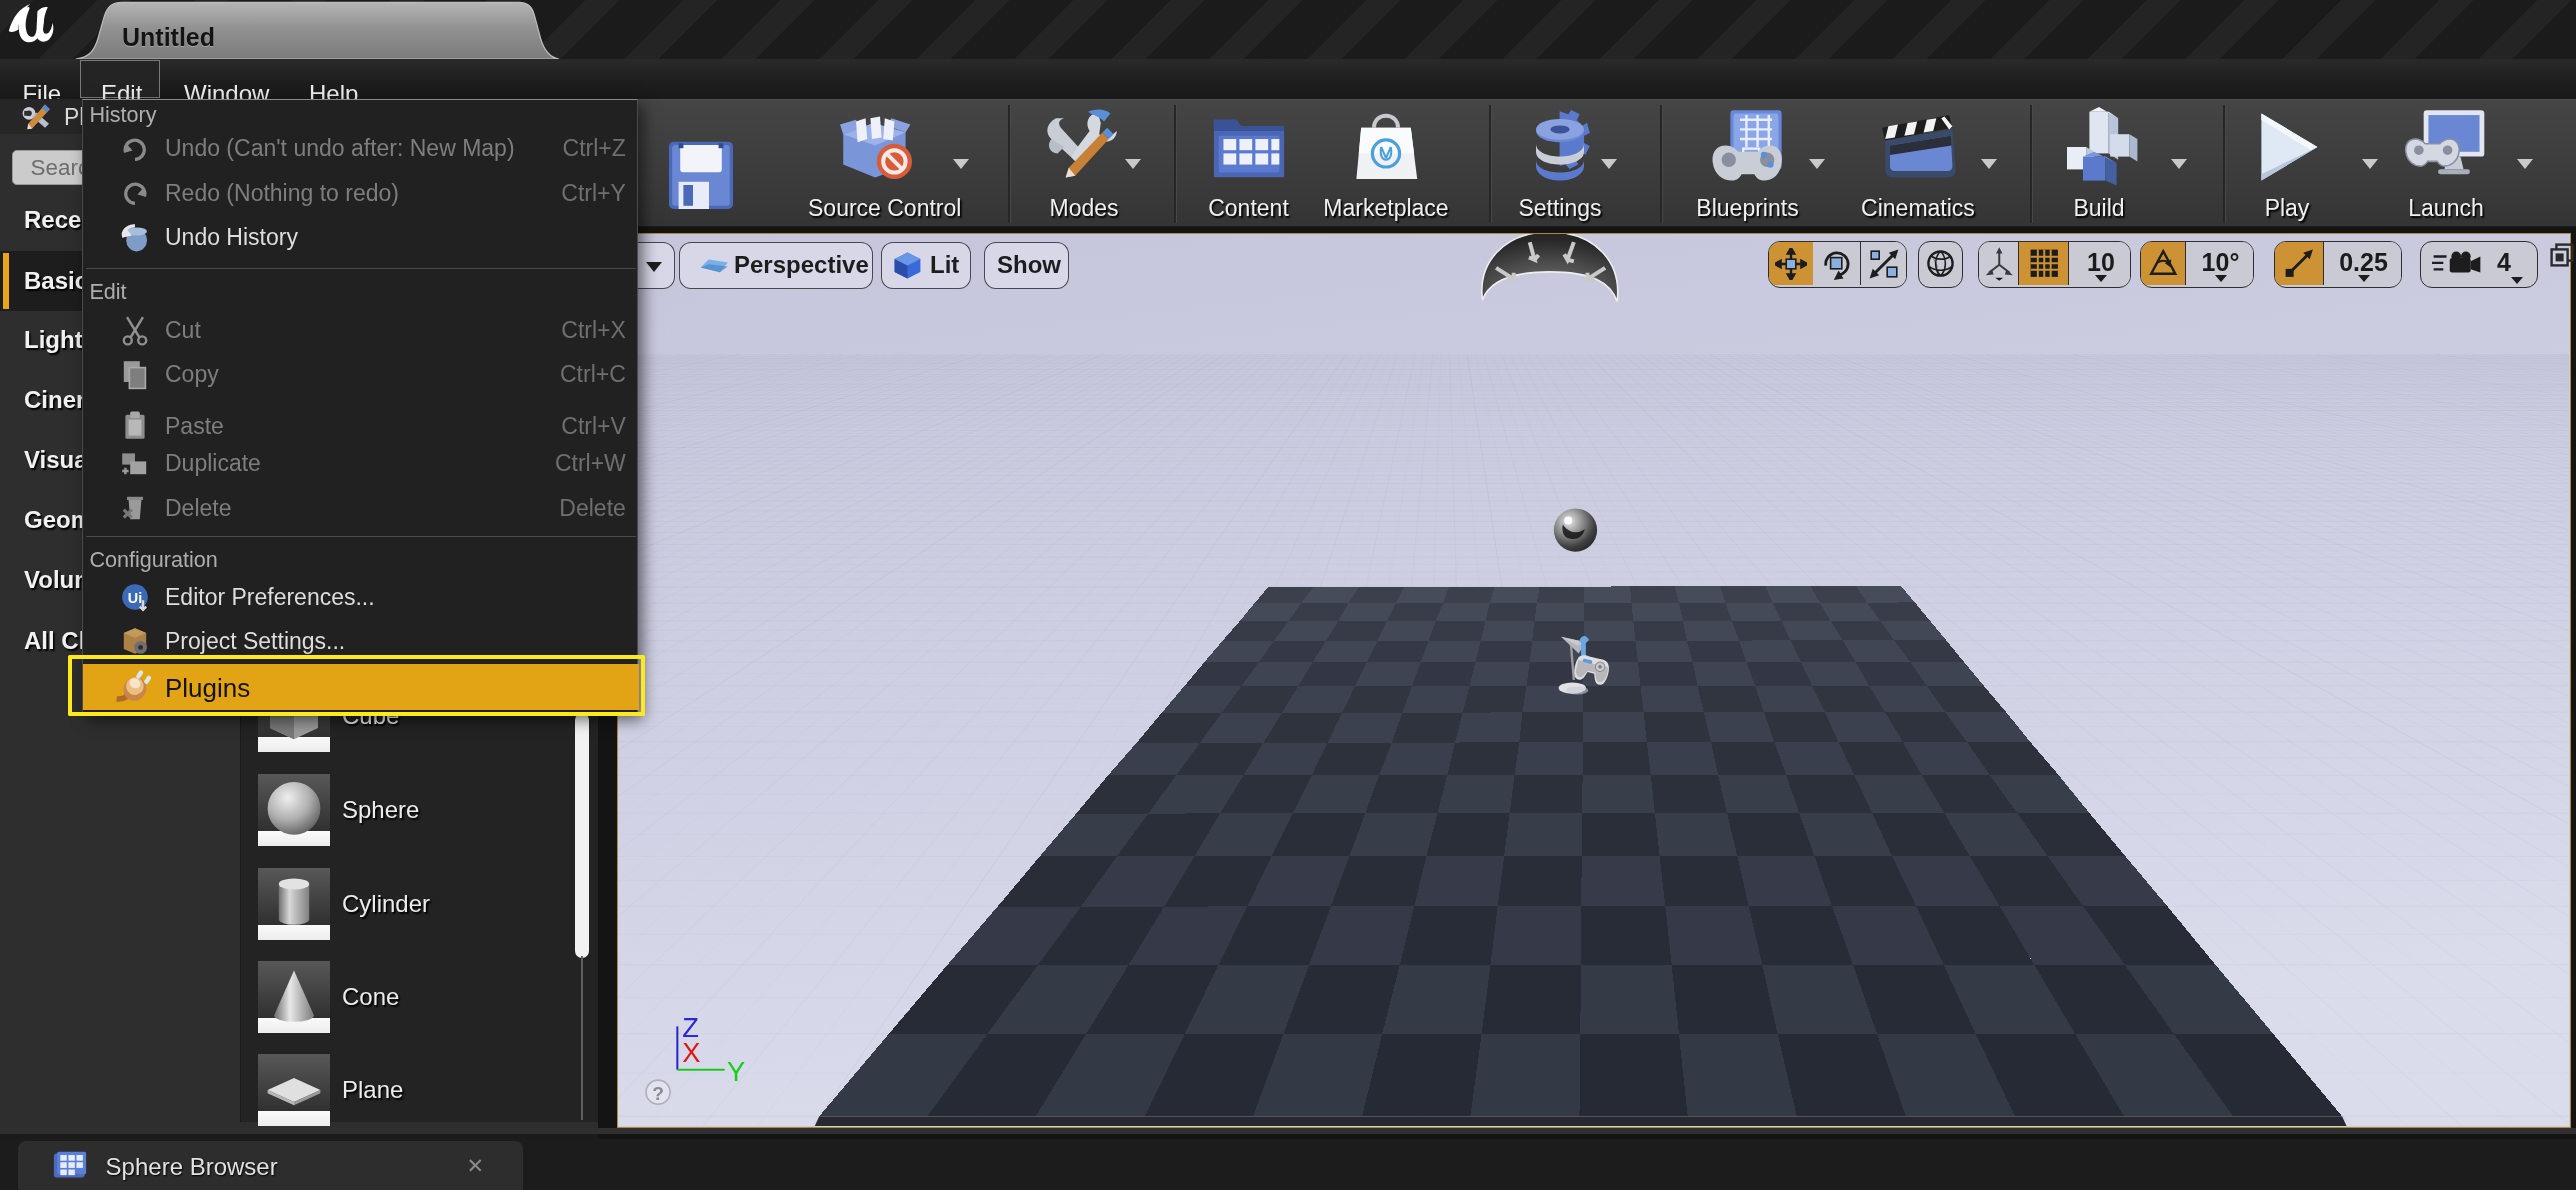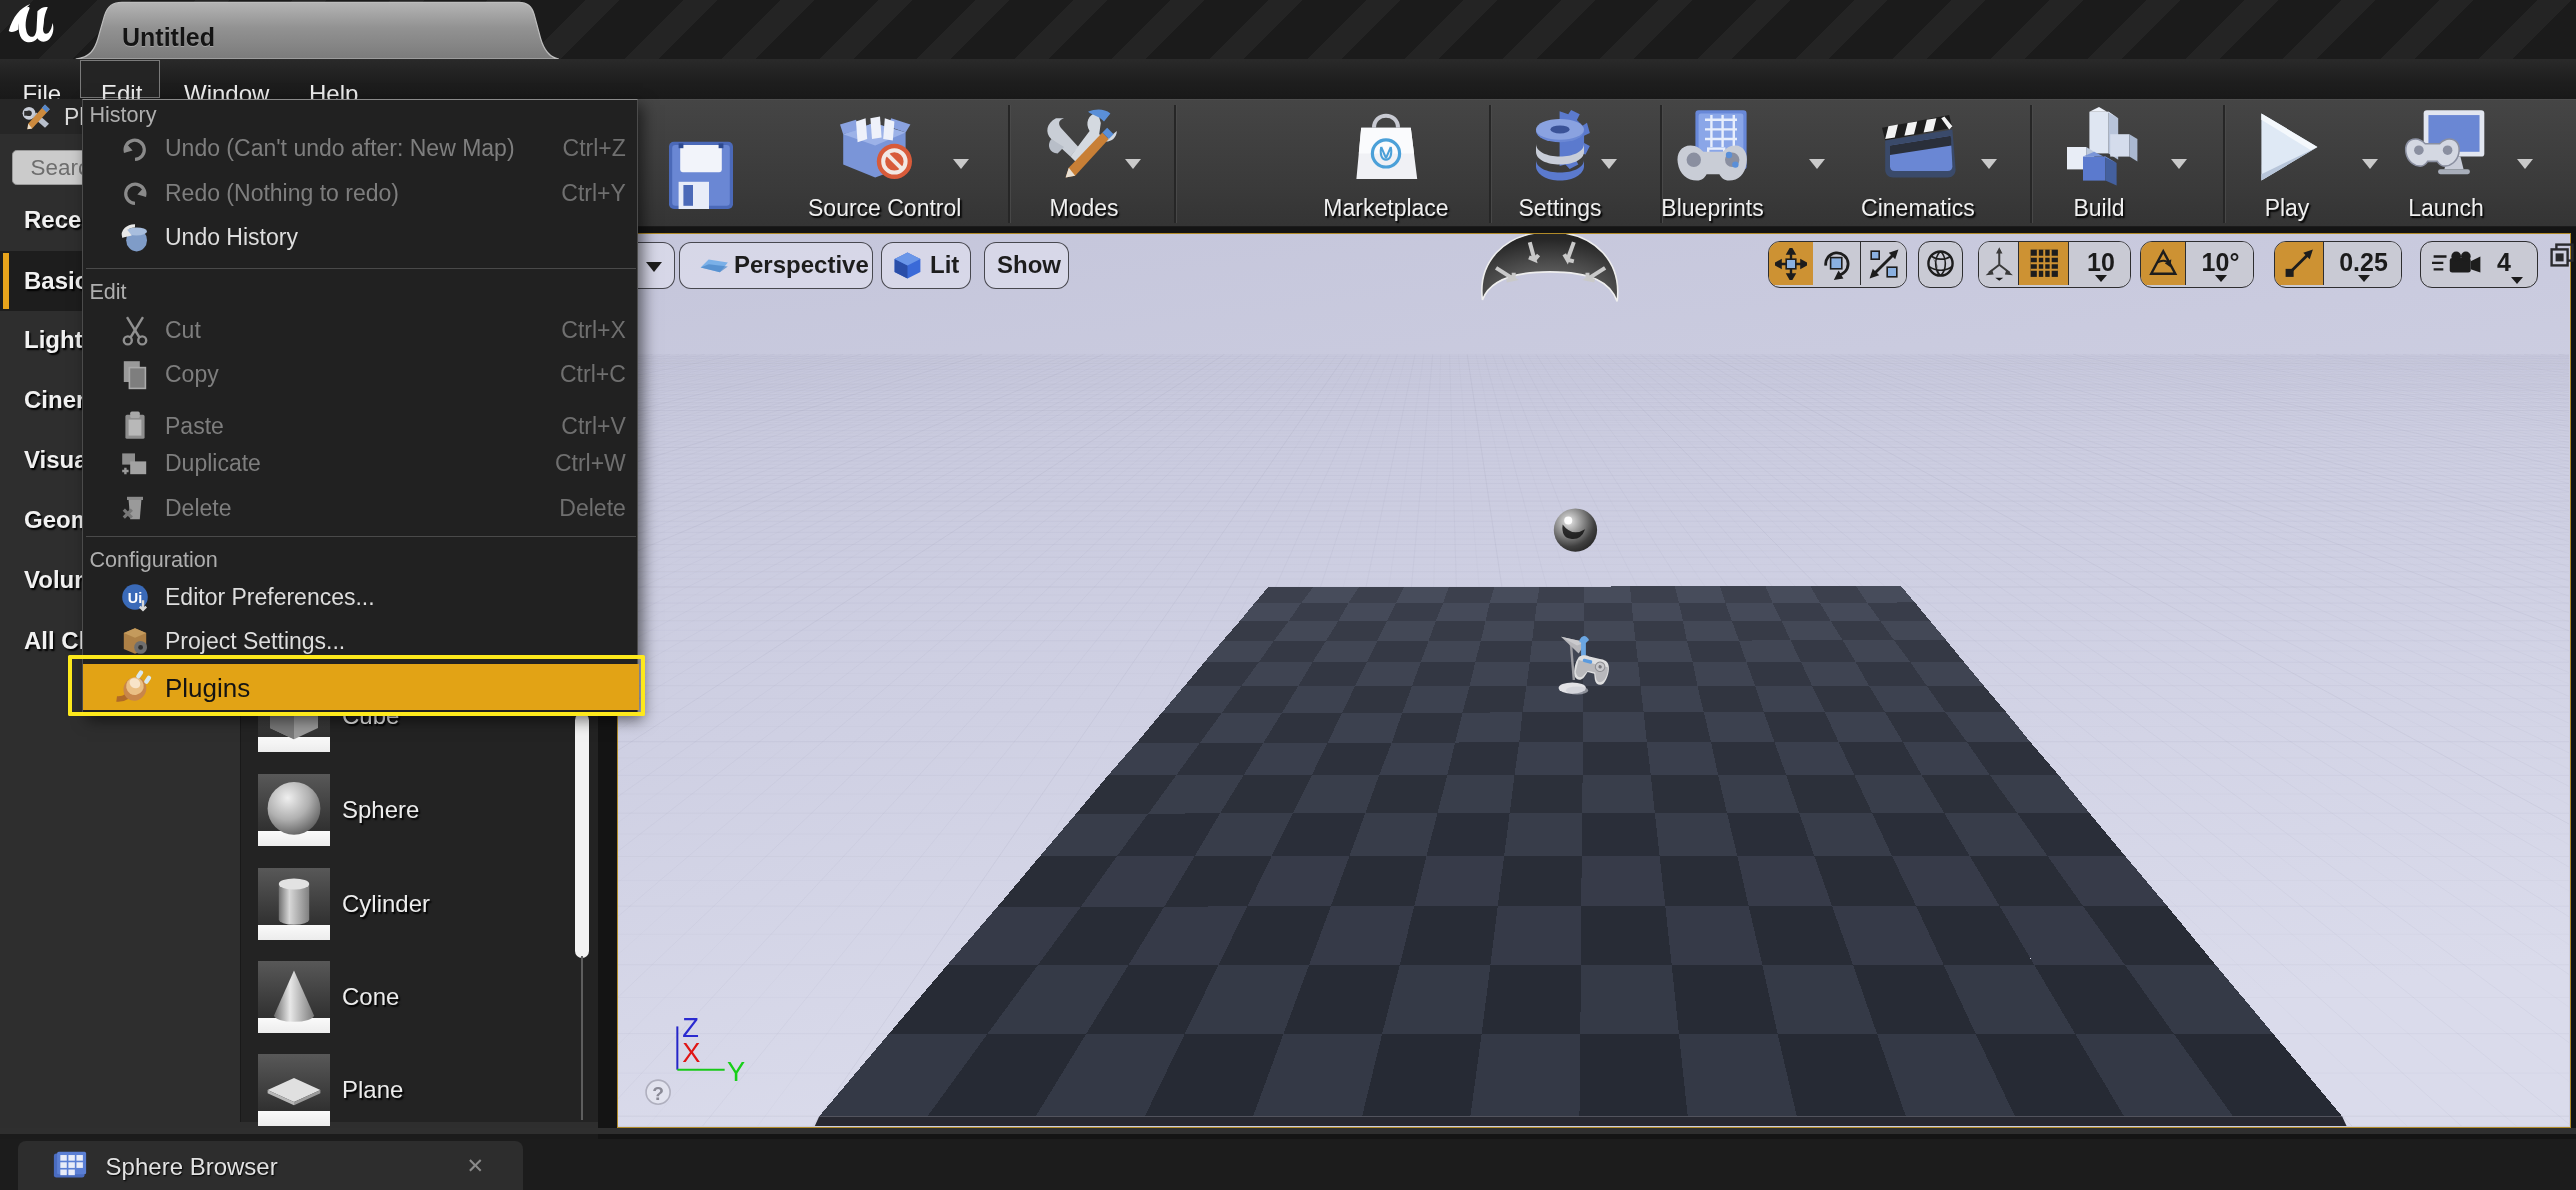--- a/index.html
+++ b/index.html
@@ -230,20 +230,38 @@
   <path d="M72,6 C60,10 56,20 62,30 L38,62 L48,72 L76,42 C86,46 96,40 96,30 L84,40 L74,34 L76,20 Z" fill="#d4d9e0"></path>
   <path d="M86,40 L44,86 L32,88 L36,76 L78,32 Z" fill="#c87f36"></path>
   <path d="M44,86 L32,88 L36,76 Z" fill="#e8e0d4"></path>
   <path d="M78,32 L86,40 L92,34 L84,26 Z" fill="#5a8fd8"></path>
   <path d="M60,6 C70,2 80,2 88,8 L80,18 C74,12 66,10 60,6 Z" fill="#5a8fd8"></path>
  </svg>
  <div class="tl">Modes</div>
 </div>
 <div class="tarr" style="left:527px;top:59px;"></div>
 <div class="tsep" style="left:576px;"></div>
+<div class="tbtn" style="left:595px;width:111px;">
+ <svg width="83" height="80" viewBox="0 0 104 100">
+  <path d="M8,16 L36,16 L42,24 L96,24 L96,88 L8,88 Z" fill="#4a66b4"></path>
+  <path d="M8,16 L36,16 L42,24 L96,24 L96,30 L8,30 Z" fill="#3a5298"></path>
+  <rect x="14" y="36" width="76" height="46" rx="2" fill="#5b7ace"></rect>
+  <g fill="#eef1fa">
+            <rect x="20" y="40" width="16" height="14"></rect>
+            <rect x="40" y="40" width="16" height="14"></rect>
+            <rect x="60" y="40" width="16" height="14"></rect>
+  <rect x="20" y="58" width="16" height="14"></rect>
+            <rect x="40" y="58" width="16" height="14"></rect>
+            <rect x="60" y="58" width="16" height="14"></rect>
+  <rect x="80" y="40" width="10" height="14"></rect>
+            <rect x="80" y="58" width="10" height="14"></rect>
+          </g>
+ </svg>
+ <div class="tl">Content</div>
+</div>
 <div class="tbtn" style="left:715px;width:146px;">
  <svg width="72" height="80" viewBox="0 0 90 100">
   <path d="M14,26 L76,26 L84,90 L8,90 Z" fill="#f0f1f5"></path>
   <path d="M14,26 L76,26 L80,58 L11,58 Z" fill="#fafbfd"></path>
   <path d="M30,26 C30,6 60,6 60,26" stroke="#c8cad2" stroke-width="5" fill="none"></path>
   <circle cx="45" cy="58" r="17" fill="none" stroke="#4ba0d8" stroke-width="4"></circle>
   <path d="M39,50 C37,60 40,66 45,66 C50,66 53,60 51,50 M39,50 L45,64 M51,50 L45,64" stroke="#4ba0d8" stroke-width="2.5" fill="none"></path>
  </svg>
  <div class="tl">Marketplace</div>
 </div>
@@ -254,21 +272,21 @@
   <ellipse cx="50" cy="30" rx="30" ry="14" fill="#6a87d4"></ellipse>
   <ellipse cx="50" cy="28" rx="30" ry="13" fill="#8aa2e0"></ellipse>
   <ellipse cx="50" cy="28" rx="12" ry="5" fill="#3a5298"></ellipse>
   <path d="M20,46 C20,56 34,62 50,62 C66,62 80,56 80,46 L80,56 C80,66 66,72 50,72 C34,72 20,66 20,56 Z" fill="#c8cdd8"></path>
   <path d="M20,66 C20,76 34,82 50,82 C66,82 80,76 80,66 L80,74 C80,84 66,92 50,92 C34,92 20,84 20,74 Z" fill="#5b7ace"></path>
  </svg>
  <div class="tl">Settings</div>
 </div>
 <div class="tarr" style="left:1003px;top:59px;"></div>
 <div class="tsep" style="left:1062px;"></div>
-<div class="tbtn" style="left:1047px;width:135px;">
+<div class="tbtn" style="left:1082px;width:135px;">
  <svg width="80" height="80" viewBox="0 0 100 100">
   <rect x="28" y="4" width="64" height="74" rx="4" fill="#6888d8"></rect>
   <rect x="32" y="8" width="56" height="66" rx="3" fill="#8aa6e8"></rect>
   <g stroke="#e8eefc" stroke-width="3" fill="none">
             <path d="M40,16 h40 M40,28 h40 M40,40 h40 M48,10 v40 M62,10 v40 M76,10 v40"></path>
             <rect x="44" y="52" width="20" height="16"></rect>
           </g>
   <path d="M22,48 C10,48 4,58 6,70 C8,84 18,92 30,92 C36,92 40,88 42,84 L58,84 C60,88 64,92 70,92 C82,92 90,84 92,70 C94,58 88,48 78,48 C70,48 66,52 62,56 L38,56 C34,52 30,48 22,48 Z" fill="#c9cdd6"></path>
   <circle cx="26" cy="66" r="9" fill="#8a8fa0"></circle>
           <circle cx="74" cy="66" r="9" fill="#8a8fa0"></circle>

